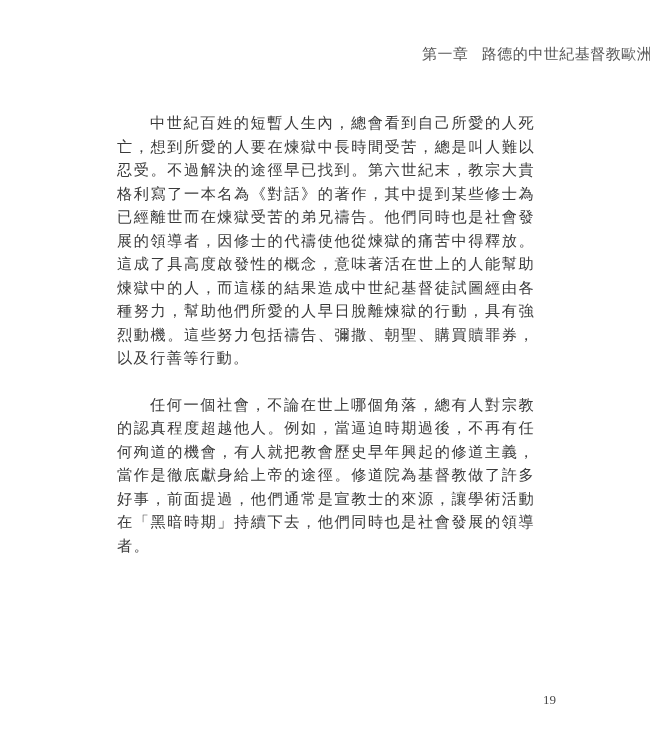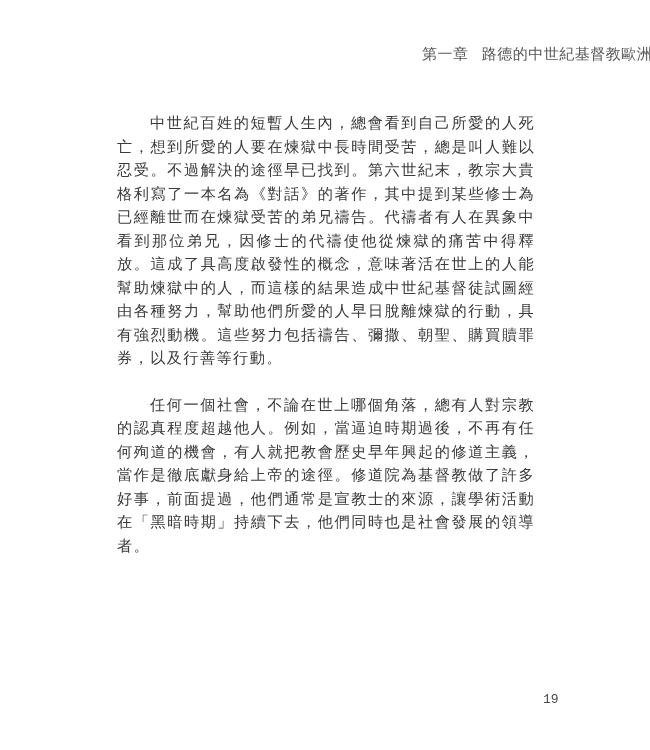--- a/index.html
+++ b/index.html
@@ -45,30 +45,30 @@
     }
     .para + .para {
       margin-top: 23px;
     }
     .page-number {
       position: absolute;
       top: 692px;
       left: 543px;
       font-size: 13px;
       color: #4a4a4a;
-      font-family: Liberation Mono, monospace;
+      font-family: Liberation Serif, serif;
     }
   </style>
 </head>
 <body>
 
 <div class="running-header">
   <span class="chapter">第一章</span>
   <span class="title">路德的中世紀基督教歐洲背景</span>
 </div>
 
 <div class="body-text">
-  <p class="para">中世紀百姓的短暫人生內，總會看到自己所愛的人死亡，想到所愛的人要在煉獄中長時間受苦，總是叫人難以忍受。不過解決的途徑早已找到。第六世紀末，教宗大貴格利寫了一本名為《對話》的著作，其中提到某些修士為已經離世而在煉獄受苦的弟兄禱告。代禱者有人在異象中看到那位弟兄，因修士的代禱使他從煉獄的痛苦中得釋放。這成了具高度啟發性的概念，意味著活在世上的人能幫助煉獄中的人，而這樣的結果造成中世紀基督徒試圖經由各種努力，幫助他們所愛的人早日脫離煉獄的行動，具有強烈動機。這些努力包括禱告、彌撒、朝聖、購買贖罪券，以及行善等行動。</p>
+  <p class="para">中世紀百姓的短暫人生內，總會看到自己所愛的人死亡，想到所愛的人要在煉獄中長時間受苦，總是叫人難以忍受。不過解決的途徑早已找到。第六世紀末，教宗大貴格利寫了一本名為《對話》的著作，其中提到某些修士為已經離世而在煉獄受苦的弟兄禱告。他們同時也是社會發展的領導者，因修士的代禱使他從煉獄的痛苦中得釋放。這成了具高度啟發性的概念，意味著活在世上的人能幫助煉獄中的人，而這樣的結果造成中世紀基督徒試圖經由各種努力，幫助他們所愛的人早日脫離煉獄的行動，具有強烈動機。這些努力包括禱告、彌撒、朝聖、購買贖罪券，以及行善等行動。</p>
   <p class="para">任何一個社會，不論在世上哪個角落，總有人對宗教的認真程度超越他人。例如，當逼迫時期過後，不再有任何殉道的機會，有人就把教會歷史早年興起的修道主義，當作是徹底獻身給上帝的途徑。修道院為基督教做了許多好事，前面提過，他們通常是宣教士的來源，讓學術活動在「黑暗時期」持續下去，他們同時也是社會發展的領導者。</p>
 
 </div>
 
 <div class="page-number">19</div>
 
 </body></html>

